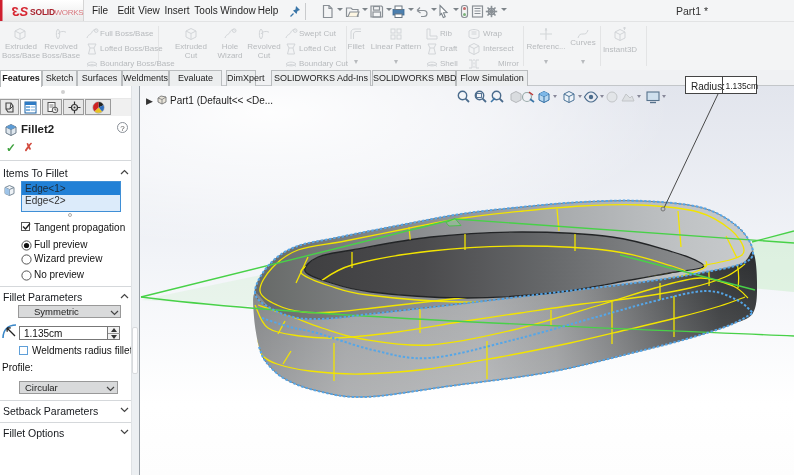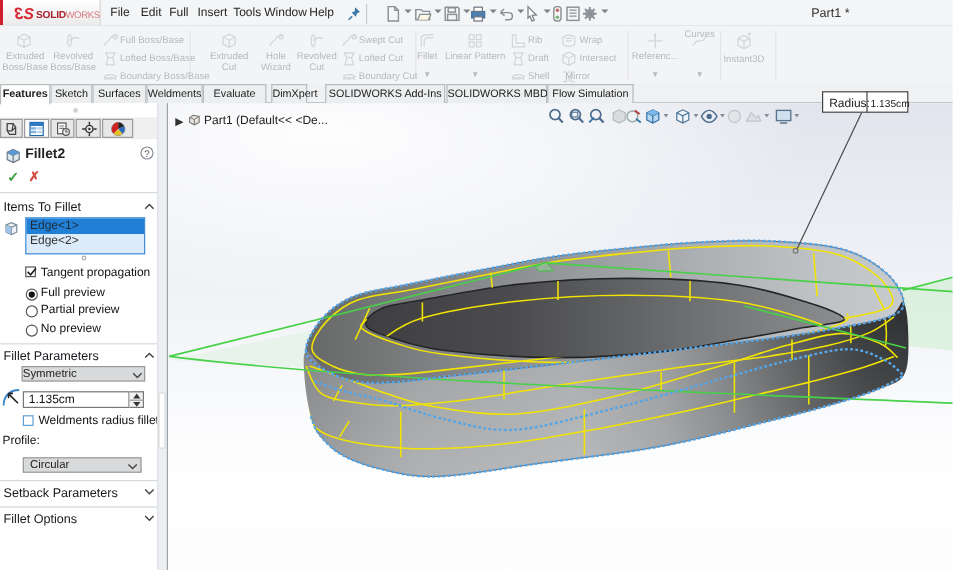--- a/index.html
+++ b/index.html
@@ -17,21 +17,21 @@
 <svg class="abs" style="left:4px;top:1px" width="83" height="20" viewBox="0 0 83 20">
     <g transform="translate(15.5,15)">
       <text x="0" y="0" transform="scale(-1.05,1.05)" font-family="Liberation Sans" font-style="italic" font-weight="bold" font-size="13" fill="#d62631">3</text>
     </g>
     <text x="15.5" y="15" font-family="Liberation Sans" font-style="italic" font-weight="bold" font-size="13" fill="#d62631">S</text>
     <text x="26" y="14" font-family="Liberation Sans" font-weight="bold" font-size="8.5" letter-spacing="-0.2" fill="#a8232e">SOLID</text>
     <text x="50.5" y="14" font-family="Liberation Sans" font-size="8" letter-spacing="-0.3" fill="#d9787f">WORKS</text>
   </svg>
 <div class="menu" style="left:100px;transform:translateX(-50%)">File</div>
 <div class="menu" style="left:126px;transform:translateX(-50%)">Edit</div>
-<div class="menu" style="left:149px;transform:translateX(-50%)">Full</div>
+<div class="menu" style="left:149px;transform:translateX(-50%)">View</div>
 <div class="menu" style="left:177px;transform:translateX(-50%)">Insert</div>
 <div class="menu" style="left:206px;transform:translateX(-50%)">Tools</div>
 <div class="menu" style="left:238px;transform:translateX(-50%)">Window</div>
 <div class="menu" style="left:268px;transform:translateX(-50%)">Help</div>
 <svg class="abs" style="left:289px;top:5px" width="13" height="13" viewBox="0 0 13 13">
     <path d="M7 1 L11 5 L8.5 6 L7.5 9 L4 5.5 L6.5 4.5 Z" fill="#3a76a8"></path>
     <line x1="4.5" y1="8.5" x2="1.5" y2="11.5" stroke="#3a76a8" stroke-width="1.3"></line>
   </svg>
 <div class="sep" style="left:305px;top:3px;height:17px;background:#c9cbcd"></div>
 <svg class="abs" style="left:320px;top:4px" width="15" height="15" viewBox="0 0 15 15">
@@ -186,31 +186,31 @@
 <svg style="position:absolute;left:466px;top:41px" width="16" height="16" viewBox="0 0 16 16">
     <path d="M3 5 L8 2.5 L13 5 L13 11 L8 13.5 L3 11 Z" fill="none" stroke="#d2d5d8" stroke-width="1"></path>
     <path d="M3 5 L8 7.5 L13 5 M8 7.5 L8 13.5" fill="none" stroke="#d2d5d8" stroke-width="1"></path>
   </svg>
 <div class="rlbl2" style="left:483px;top:43.5px">Intersect</div>
 <svg style="position:absolute;left:466px;top:56px" width="16" height="16" viewBox="0 0 16 16">
     <path d="M3 4 L6 4 L6 12 L3 12" fill="none" stroke="#d2d5d8" stroke-width="1"></path>
     <path d="M13 4 L10 4 L10 12 L13 12" fill="none" stroke="#d2d5d8" stroke-width="1"></path>
     <path d="M8 3 L8 13" stroke="#d2d5d8" stroke-width="1" stroke-dasharray="2,1.4" fill="none"></path>
   </svg>
-<div class="rlbl2" style="left:471px;top:58.5px">Mirror</div>
+<div class="rlbl2" style="left:498px;top:58.5px">Mirror</div>
 <svg style="position:absolute;left:538px;top:26px" width="16" height="16" viewBox="0 0 16 16">
     <path d="M8 2 L8 14 M2 8 L14 8" stroke="#d2d5d8" stroke-width="1.1" fill="none"></path>
     <path d="M8 2 L6.6 4.4 L9.4 4.4 Z" fill="#d2d5d8"></path>
   </svg>
 <div class="rlbl" style="left:519px;top:42px;width:54px">Referenc...</div>
 <div class="rlbl" style="left:519px;top:57px;width:54px">▾</div>
 <svg style="position:absolute;left:575px;top:26px" width="16" height="16" viewBox="0 0 16 16">
     <path d="M3 12 C5 4 11 12 13 4" fill="none" stroke="#d2d5d8" stroke-width="1"></path>
   </svg>
-<div class="rlbl" style="left:556px;top:24px;width:54px">Curves</div>
+<div class="rlbl" style="left:556px;top:38px;width:54px">Curves</div>
 <div class="rlbl" style="left:556px;top:57px;width:54px">▾</div>
 <svg style="position:absolute;left:612px;top:27px" width="16" height="16" viewBox="0 0 16 16">
     <path d="M3 5 L8 2.5 L13 5 L13 11 L8 13.5 L3 11 Z" fill="none" stroke="#d2d5d8" stroke-width="1"></path>
     <path d="M3 5 L8 7.5 L13 5 M8 7.5 L8 13.5" fill="none" stroke="#d2d5d8" stroke-width="1"></path>
     <path d="M11 1 L14 1 M12.5 0 L12.5 3" stroke="#d2d5d8" stroke-width="1" fill="none"></path>
   </svg>
 <div class="rlbl" style="left:592px;top:45px;width:56px">Instant3D</div>
 <div class="abs" style="left:0;top:70px;width:794px;height:16px;background:#f0f1f3;border-bottom:1px solid #c3c6c9"></div>
 <div class="tab" style="left:0px;width:42px;background:#ffffff;font-weight:bold;height:17px;z-index:3">Features</div>
 <div class="tab" style="left:42px;width:35px">Sketch</div>
@@ -290,31 +290,31 @@
   </svg>
 <div class="plabel" style="left:34px;top:222px">Tangent propagation</div>
 <svg class="abs" style="left:21px;top:240px" width="11" height="11" viewBox="0 0 11 11">
     <circle cx="5.5" cy="5.5" r="4.6" fill="#fff" stroke="#555" stroke-width="1"></circle>
     <circle cx="5.5" cy="5.5" r="2.6" fill="#111"></circle>
   </svg>
 <div class="plabel" style="left:34px;top:239px">Full preview</div>
 <svg class="abs" style="left:21px;top:254px" width="11" height="11" viewBox="0 0 11 11">
     <circle cx="5.5" cy="5.5" r="4.6" fill="#fff" stroke="#555" stroke-width="1"></circle>
   </svg>
-<div class="plabel" style="left:34px;top:253px">Partial preview</div>
+<div class="plabel" style="left:34px;top:253px">Wizard preview</div>
 <svg class="abs" style="left:21px;top:270px" width="11" height="11" viewBox="0 0 11 11">
     <circle cx="5.5" cy="5.5" r="4.6" fill="#fff" stroke="#555" stroke-width="1"></circle>
   </svg>
 <div class="plabel" style="left:34px;top:269px">No preview</div>
 <div class="abs" style="left:0;top:286px;width:131px;height:1px;background:#d5d8db"></div>
 <div class="ph" style="left:3px;top:291px">Fillet Parameters</div>
 <svg class="abs" style="left:120px;top:293px" width="9" height="6" viewBox="0 0 9 6">
     <path d="M1 5 L4.5 1.5 L8 5" fill="none" stroke="#444" stroke-width="1.2"></path>
   </svg>
-<div class="abs" style="left:18px;top:305px;width:103px;height:13px;background:#d9dadb;border:1px solid #999;font-size:9.5px;color:#222;line-height:12px;padding-left:0">Symmetric</div>
+<div class="abs" style="left:18px;top:305px;width:103px;height:13px;background:#d9dadb;border:1px solid #999;font-size:9.5px;color:#222;line-height:12px;padding-left:15px">Symmetric</div>
 <svg class="abs" style="left:110px;top:310px" width="9" height="6" viewBox="0 0 9 6">
     <path d="M1 1 L4.5 4.5 L8 1" fill="none" stroke="#444" stroke-width="1.2"></path>
   </svg>
 <svg class="abs" style="left:2px;top:322px" width="16" height="17" viewBox="0 0 16 17">
     <path d="M1 16 C1 8 6 3 14 3" fill="none" stroke="#3a87c8" stroke-width="1.6"></path>
     <path d="M13 14 L5 6 M5 6 L5.2 9.8 M5 6 L8.8 5.8" fill="none" stroke="#222" stroke-width="1.3"></path>
   </svg>
 <div class="abs" style="left:19px;top:326px;width:89px;height:14px;background:#fff;border:1px solid #777;font-size:10px;color:#111;line-height:13px;padding-left:4px">1.135cm</div>
 <div class="abs" style="left:108px;top:326px;width:12px;height:14px;background:#f2f2f2;border:1px solid #777;border-left:none"></div>
 <div class="abs" style="left:110.5px;top:327.5px;width:0;height:0;border-left:3.5px solid transparent;border-right:3.5px solid transparent;border-bottom:4px solid #333"></div>

